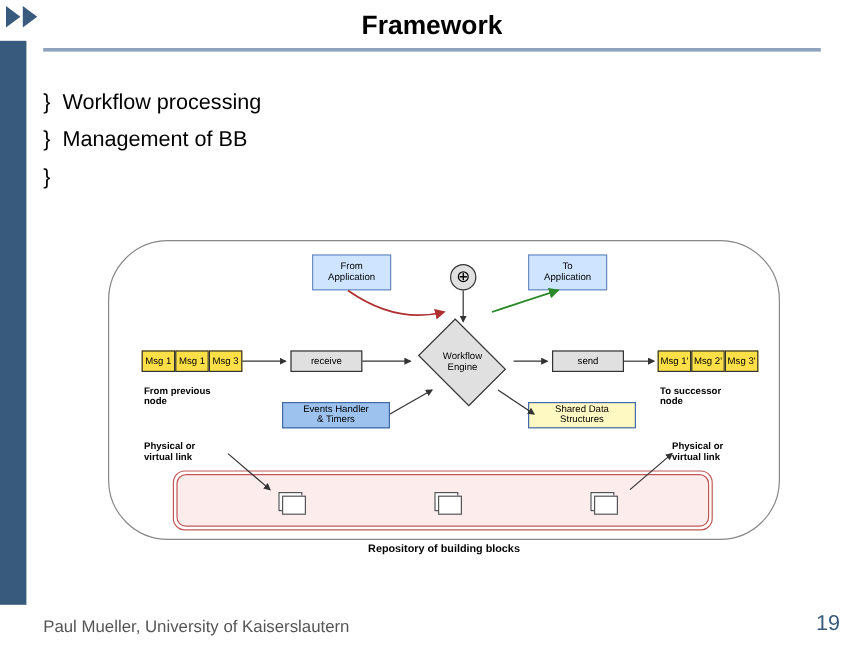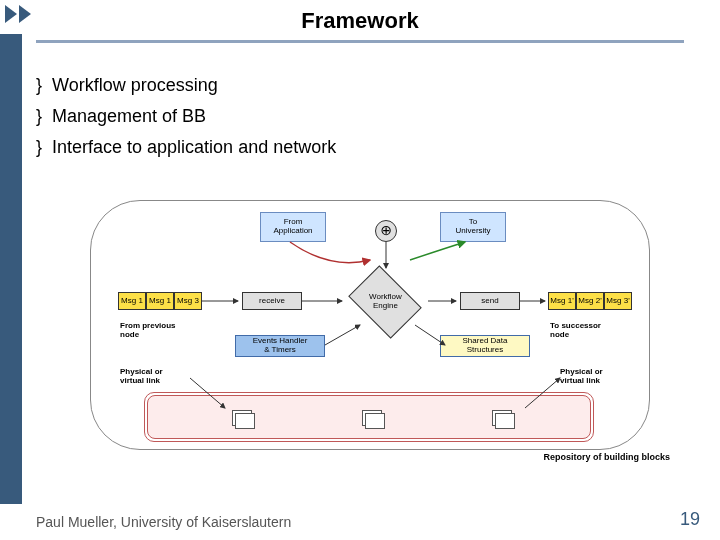--- a/index.html
+++ b/index.html
@@ -22,21 +22,21 @@
 .engine{width:60px;height:44px;background:#e0e0e0;transform:rotate(45deg);font-size:8px}
 .engine span{transform:rotate(-45deg)}
 .ev-box{width:90px;height:22px;background:#9dc2ed;border-color:#416ba8}
 .shared-box{width:90px;height:22px;background:#fef9c3;border-color:#416ba8}
 .repo-outer{position:absolute;left:74px;top:192px;width:450px;height:50px;border:1px solid #c05858;border-radius:10px;background:#fff}
 .repo-inner{position:absolute;left:2px;top:2px;right:2px;bottom:2px;border:1px solid #c05858;border-radius:8px;background:#fdecec}
 .doc-icon{position:absolute;width:24px;height:18px}
 .doc-icon::before{content:"";position:absolute;left:2px;top:2px;width:18px;height:14px;border:1px solid #555;background:#fff}
 .doc-icon::after{content:"";position:absolute;left:5px;top:5px;width:18px;height:14px;border:1px solid #555;background:#fff}
 .label{position:absolute;font-size:8px;line-height:1.1}
-.repo-label{position:absolute;left:0;right:0;top:252px;text-align:right;font-size:9px;font-weight:bold}
+.repo-label{position:absolute;left:0;right:0;top:252px;text-align:center;font-size:9px;font-weight:bold}
 .footer-l{position:absolute;left:36px;bottom:10px;font-size:14px;color:#555}
 .footer-r{position:absolute;right:20px;bottom:10px;font-size:18px;color:#385a7c}
 svg.arrows{position:absolute;left:0;top:0;width:600px;height:280px;pointer-events:none}
 </style>
 </head>
 <body>
 
 <div class="logo">
   <div class="arrow-r"></div>
     <div class="arrow-r"></div>
@@ -50,32 +50,31 @@
     <div class="bullet-row">
         <span class="brace">}</span>
         <span>Workflow processing</span>
       </div>
     <div class="bullet-row">
         <span class="brace">}</span>
         <span>Management of BB</span>
       </div>
     <div class="bullet-row">
         <span class="brace">}</span>
-        <span>Interface to application and network</span>
       </div>
   </div>
 </div>
 
 <div class="diagram">
   <div class="frame"></div>
 
   <div class="box app-box" style="left:190px;top:12px;white-space:pre">From
 Application</div>
   <div class="box app-box" style="left:370px;top:12px;white-space:pre">To
-University</div>
+Application</div>
 
   <div class="box" style="left:305px;top:20px;width:22px;height:22px;border-radius:50%;background:#e0e0e0;font-size:14px">⊕</div>
 
   <div class="box msg" style="left:48px;top:92px">Msg 1</div>
   <div class="box msg" style="left:76px;top:92px">Msg 1</div>
   <div class="box msg" style="left:104px;top:92px">Msg 3</div>
 
   <div class="box receive" style="left:172px;top:92px">receive</div>
 
   <div class="box engine" style="left:285px;top:80px">

